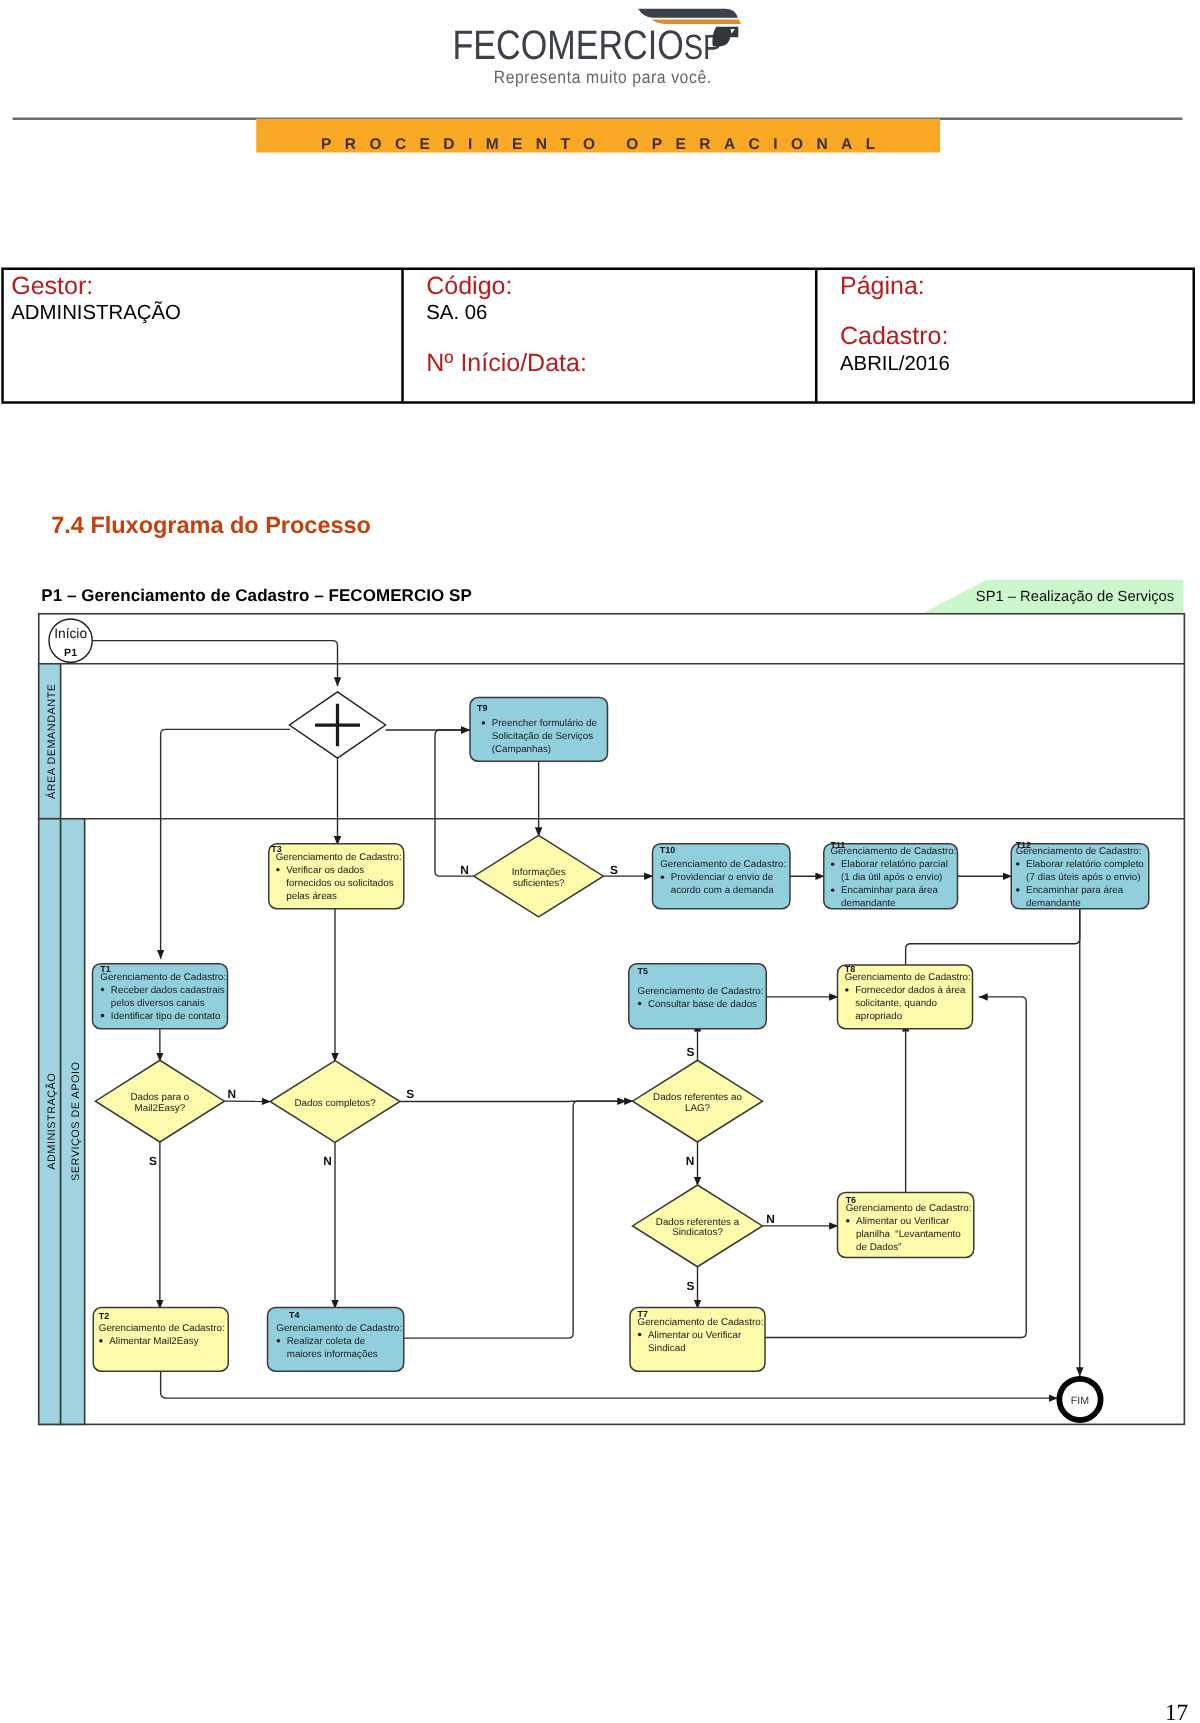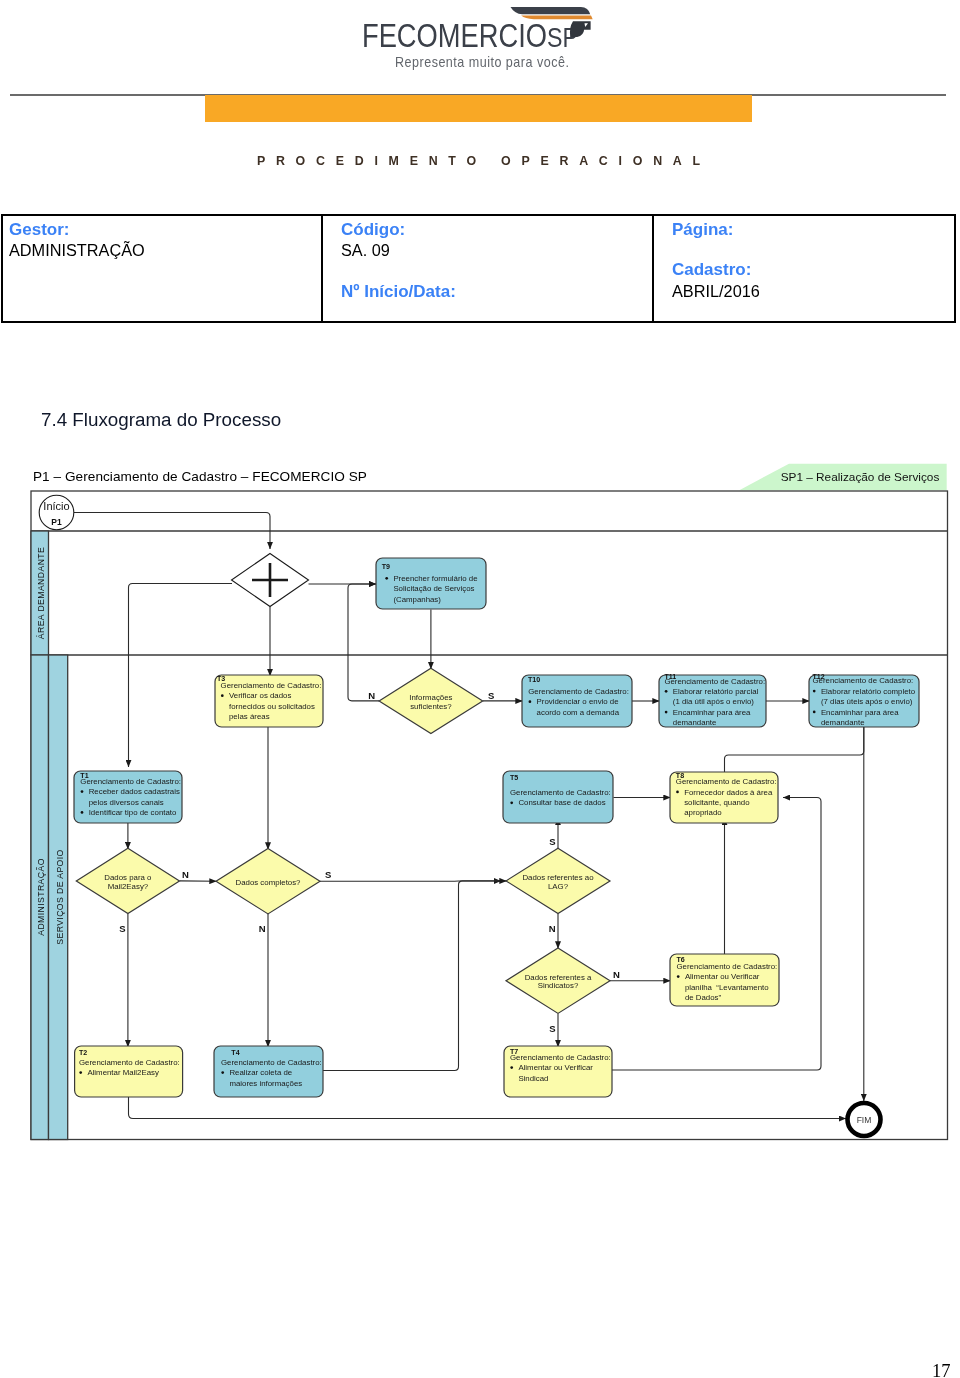--- a/index.html
+++ b/index.html
@@ -11,37 +11,37 @@
   .logo-wrap{position:absolute;left:360px;top:0px;width:240px;height:78px;}
   .logo-word{position:absolute;left:2px;top:18px;font-size:33px;letter-spacing:0px;color:#3b4049;font-weight:400;white-space:nowrap;line-height:33px;transform:scaleX(0.827);transform-origin:left top;}
   .logo-sp{font-size:28px;letter-spacing:0px;}
   .logo-tag{position:absolute;left:35px;top:53px;font-size:14.2px;color:#62666c;letter-spacing:0.55px;white-space:nowrap;transform:scaleX(0.885);transform-origin:left top;}
   .logo-mark{position:absolute;left:150px;top:3px;width:84px;height:39.2px;}
 
   
   .rule{position:absolute;left:10px;top:93px;width:936px;height:1.6px;background:#6b6b6b;}
   .banner{position:absolute;left:205px;top:94px;width:547px;height:27px;background:#f9a825;}
   .banner span{position:absolute;left:0;top:0;width:100%;height:100%;display:flex;align-items:center;justify-content:center;
-     font-weight:bold;font-size:12.4px;letter-spacing:10.75px;color:#3e3025;text-indent:10.75px;padding-top:18px;margin-top:34px;}
+     font-weight:bold;font-size:12.4px;letter-spacing:10.75px;color:#3e3025;text-indent:10.75px;padding-top:6px;}
 
   
   .htable{position:absolute;left:1px;top:213px;width:955px;height:109px;border:2.2px solid #000;box-sizing:border-box;}
   .hcell{position:absolute;top:0;height:100%;box-sizing:border-box;padding:3px 0 0 6px;}
   .hc1{left:0;width:318px;}
   .hc2{left:318px;width:383px;border-left:2.2px solid #000;padding-left:18px;}
   .hc3{left:637px;width:313.6px;border-left:2.2px solid #000;padding-left:18px;margin-left:12px;}
-  .hlbl{font-weight:bold;font-size:17px;color:#3b82f6;line-height:21.3px;white-space:nowrap;}
+  .hlbl{font-weight:normal;font-size:20px;color:#b91c1c;line-height:21.3px;white-space:nowrap;}
   .hval{font-weight:400;font-size:16.3px;color:#000;line-height:21.3px;white-space:nowrap;}
   .hgap{height:19px;}
 
   
-  .sect-title{position:absolute;left:41px;top:408px;font-weight:normal;font-size:18.8px;color:#0f172a;letter-spacing:0px;text-align:right;}
-
-  
-  .p1title{position:absolute;left:33px;top:468px;font-weight:normal;font-size:13.6px;color:#000;letter-spacing:0.05px;}
+  .sect-title{position:absolute;left:41px;top:408px;font-weight:bold;font-size:18.8px;color:#c2410c;letter-spacing:0px;text-align:right;}
+
+  
+  .p1title{position:absolute;left:33px;top:468px;font-weight:bold;font-size:13.6px;color:#000;letter-spacing:0.05px;}
   .diag{position:absolute;left:0;top:0;width:960px;height:1378px;}
 
   .sp1txt{font-family:"Liberation Sans",sans-serif;font-size:11.8px;fill:#111;}
   .lanetxt{font-family:"Liberation Sans",sans-serif;font-size:8.7px;fill:#111;letter-spacing:0.4px;}
   .evt1{font-family:"Liberation Sans",sans-serif;font-size:11px;fill:#111;}
   .evt2{font-family:"Liberation Sans",sans-serif;font-size:8.5px;font-weight:bold;fill:#111;}
   .evt3{font-family:"Liberation Sans",sans-serif;font-size:8.5px;fill:#333;}
   .tid{font-family:"Liberation Sans",sans-serif;font-size:7.1px;font-weight:bold;fill:#111;}
   .tbody{font-family:"Liberation Sans",sans-serif;font-size:7.85px;fill:#1a1a1a;}
   .gwtxt{font-family:"Liberation Sans",sans-serif;font-size:7.85px;fill:#1a1a1a;}
@@ -69,21 +69,21 @@
       <span>PROCEDIMENTO   OPERACIONAL</span>
     </div>
 
   <div class="htable">
     <div class="hcell hc1">
       <div class="hlbl">Gestor:</div>
       <div class="hval">ADMINISTRAÇÃO</div>
     </div>
     <div class="hcell hc2">
       <div class="hlbl">Código:</div>
-      <div class="hval">SA. 09</div>
+      <div class="hval">SA. 06</div>
       <div class="hgap"></div>
       <div class="hlbl">Nº Início/Data:</div>
     </div>
     <div class="hcell hc3">
       <div class="hlbl">Página:</div>
       <div class="hgap"></div>
       <div class="hlbl">Cadastro:</div>
       <div class="hval">ABRIL/2016</div>
     </div>
   </div>

